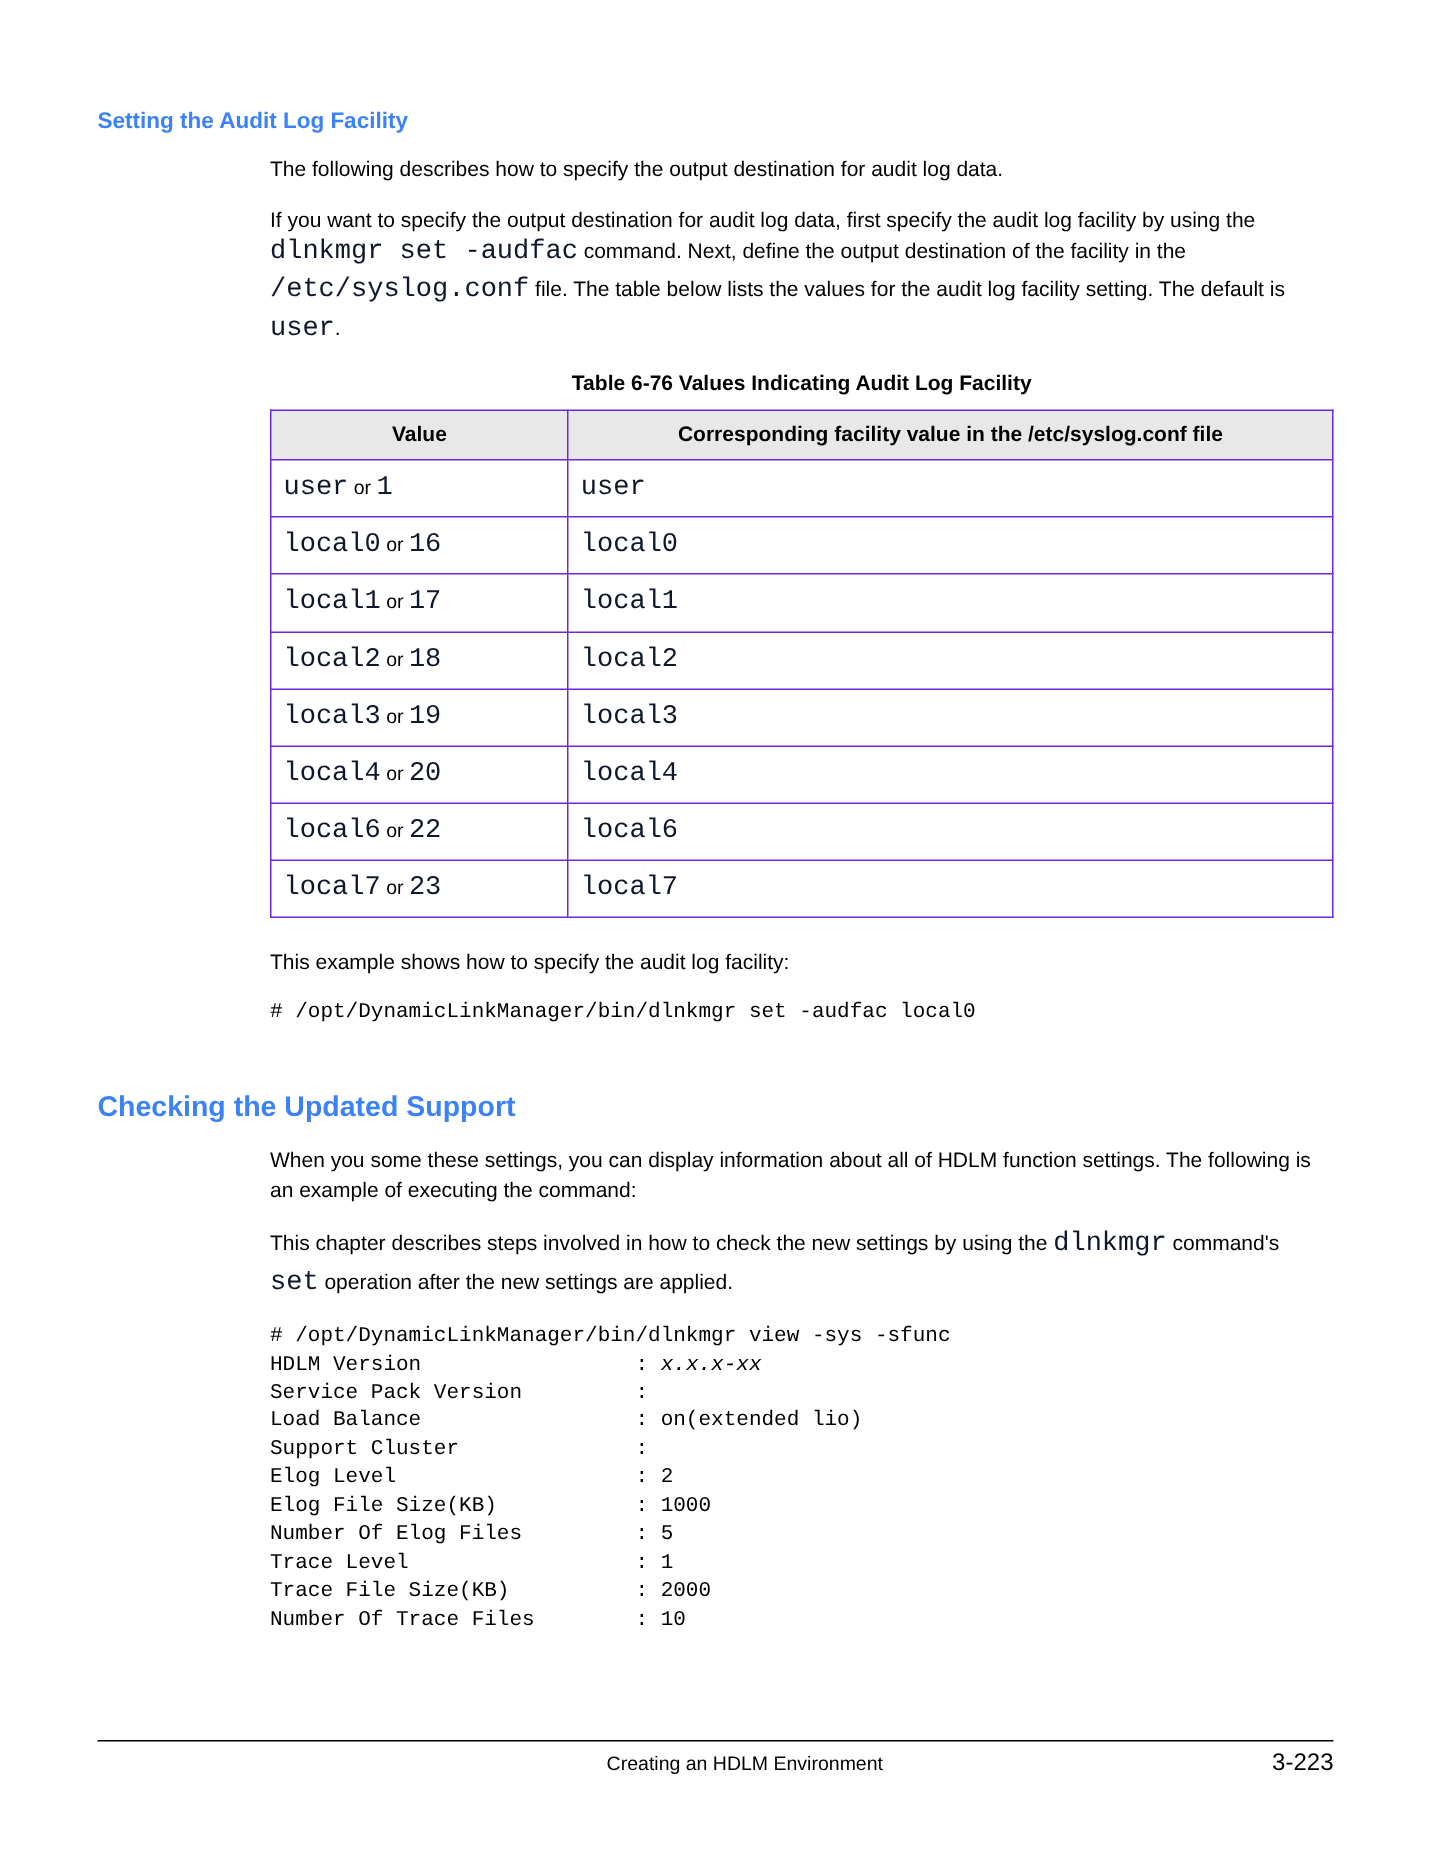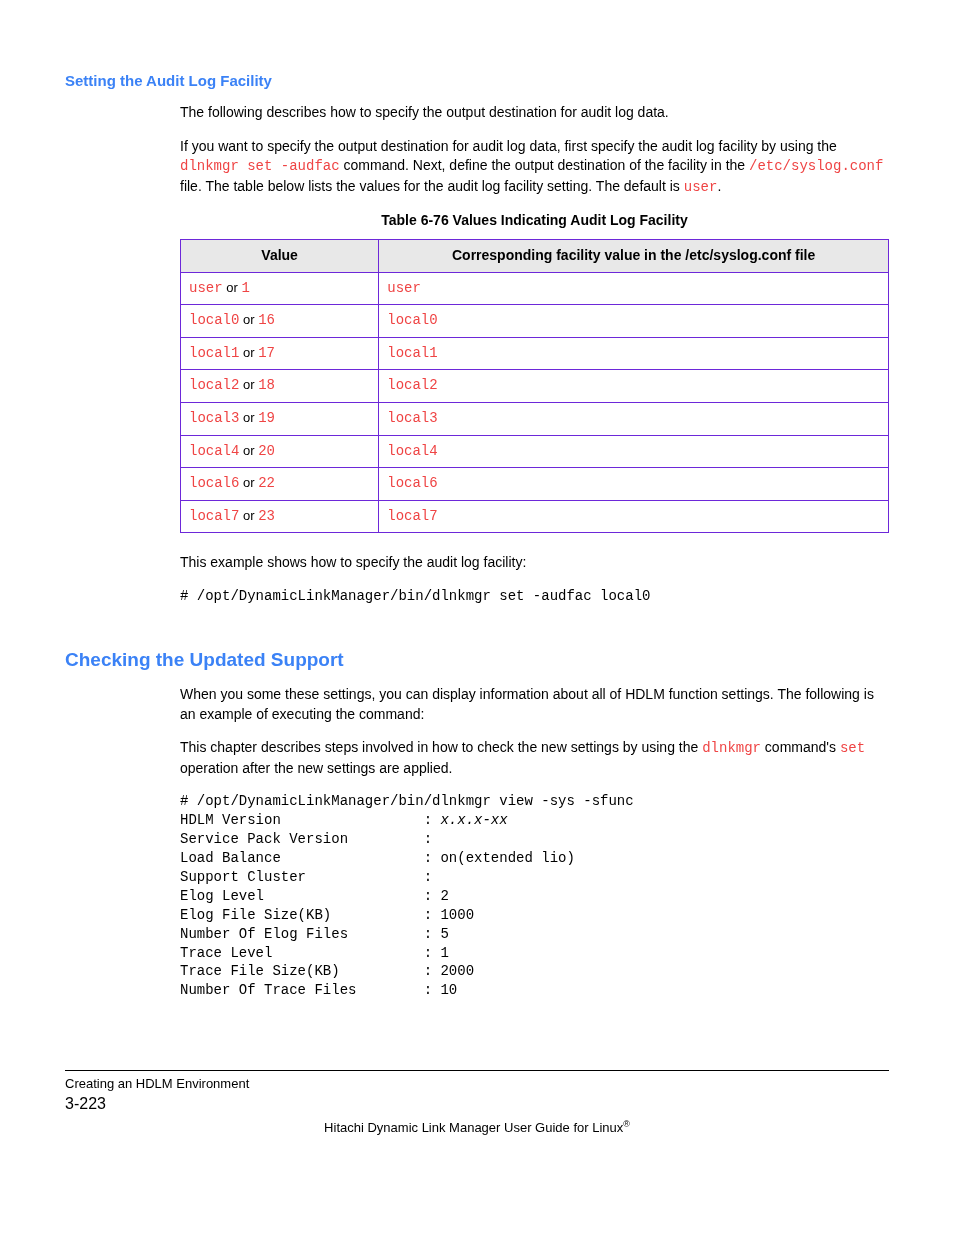--- a/index.html
+++ b/index.html
@@ -10,30 +10,30 @@
       background: #fff;
       width: 954px;
       padding: 70px 65px 40px 65px;
       line-height: 1.4;
     }
     .h-blue { color: #3b82f6; font-weight: bold; }
     .h-section { font-size: 15px; margin-bottom: 12px; }
     .h-main { font-size: 19px; margin-top: 40px; margin-bottom: 12px; }
     .content-block { margin-left: 115px; margin-bottom: 14px; }
     p { margin-bottom: 14px; }
-    .mono-gray { font-family: "Courier New", monospace; color: #ef4444; font-size: 14px; }
+    .mono-gray { font-family: "Courier New", monospace; color: #0f172a; font-size: 18px; }
     .ital { font-style: italic; }
     .table-caption { font-weight: bold; text-align: center; margin-bottom: 8px; font-size: 14px; }
     table { width: 100%; border-collapse: collapse; margin-bottom: 20px; }
     th, td { border: 1px solid #6d28d9; padding: 6px 8px; text-align: left; vertical-align: top; font-size: 13px; }
     th { background: #e8e8e8; font-weight: bold; text-align: center; font-size: 14px; }
     .code-line { font-family: "Courier New", monospace; font-size: 14px; white-space: pre; margin-top: 10px; }
     .code-block { font-family: "Courier New", monospace; font-size: 14px; white-space: pre; line-height: 1.35; margin-top: 10px; }
     .footer { margin-top: 70px; border-top: 1px solid #000; padding-top: 4px; }
-    .footer-top { display: flex; justify-content: space-between; align-items: baseline; width: 100%; flex-direction: column; }
+    .footer-top { display: flex; justify-content: space-between; align-items: baseline; width: 100%; }
     .footer-center { flex: 1; text-align: center; font-size: 13px; }
     .footer-page { font-size: 16px; font-weight: normal; }
     .footer-sub { text-align: center; font-size: 13px; margin-top: 2px; }
     .sup { font-size: 9px; vertical-align: super; }
   </style>
 </head>
 <body>
 
 <div class="h-blue h-section">Setting the Audit Log Facility</div>
 
@@ -105,16 +105,13 @@
 
   <div class="code-block" id="code2"><div># /opt/DynamicLinkManager/bin/dlnkmgr view -sys -sfunc</div><div><span>HDLM Version                 : </span><span class="ital">x.x.x-xx</span></div><div>Service Pack Version         :</div><div>Load Balance                 : on(extended lio)</div><div>Support Cluster              :</div><div>Elog Level                   : 2</div><div>Elog File Size(KB)           : 1000</div><div>Number Of Elog Files         : 5</div><div>Trace Level                  : 1</div><div>Trace File Size(KB)          : 2000</div><div>Number Of Trace Files        : 10</div></div>
 </div>
 
 <div class="footer">
   <div class="footer-top">
     <span style="width:80px"></span>
     <span class="footer-center">Creating an HDLM Environment</span>
     <span class="footer-page">3-223</span>
   </div>
-  <div class="footer-sub">
-    <span>Hitachi Dynamic Link Manager User Guide for Linux</span><span class="sup">®</span>
-  </div>
 </div>
 
 </body></html>

